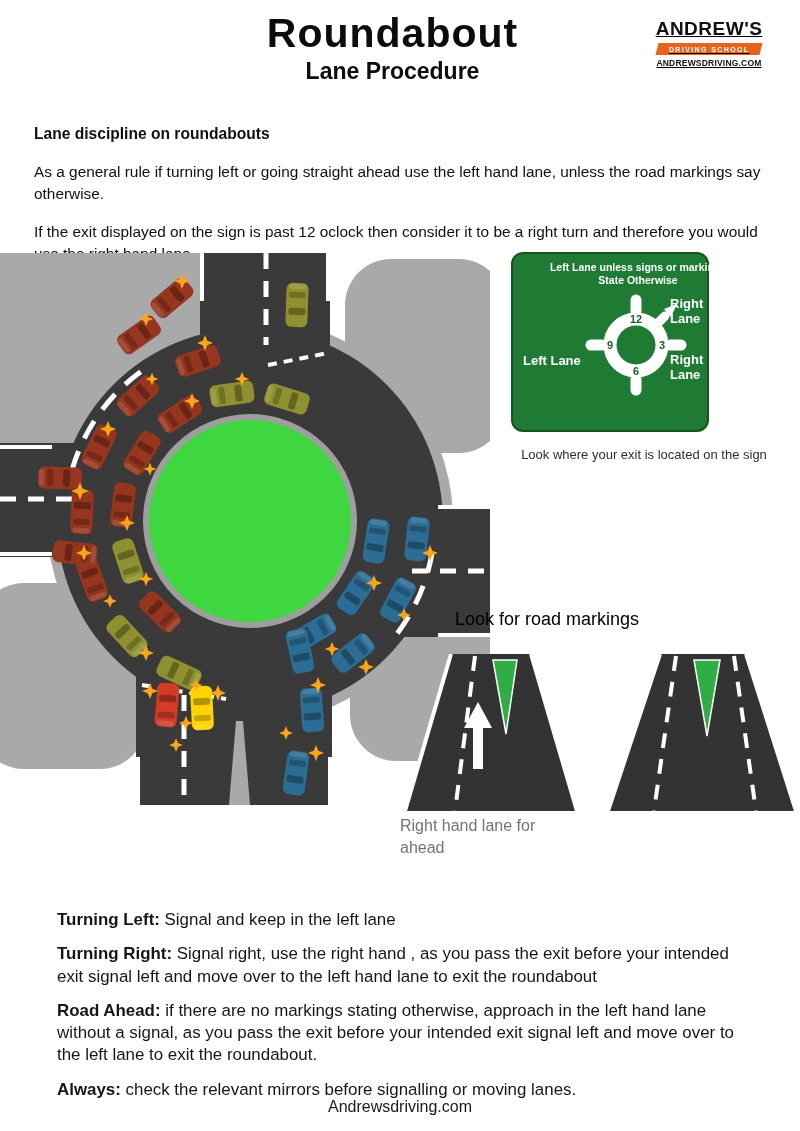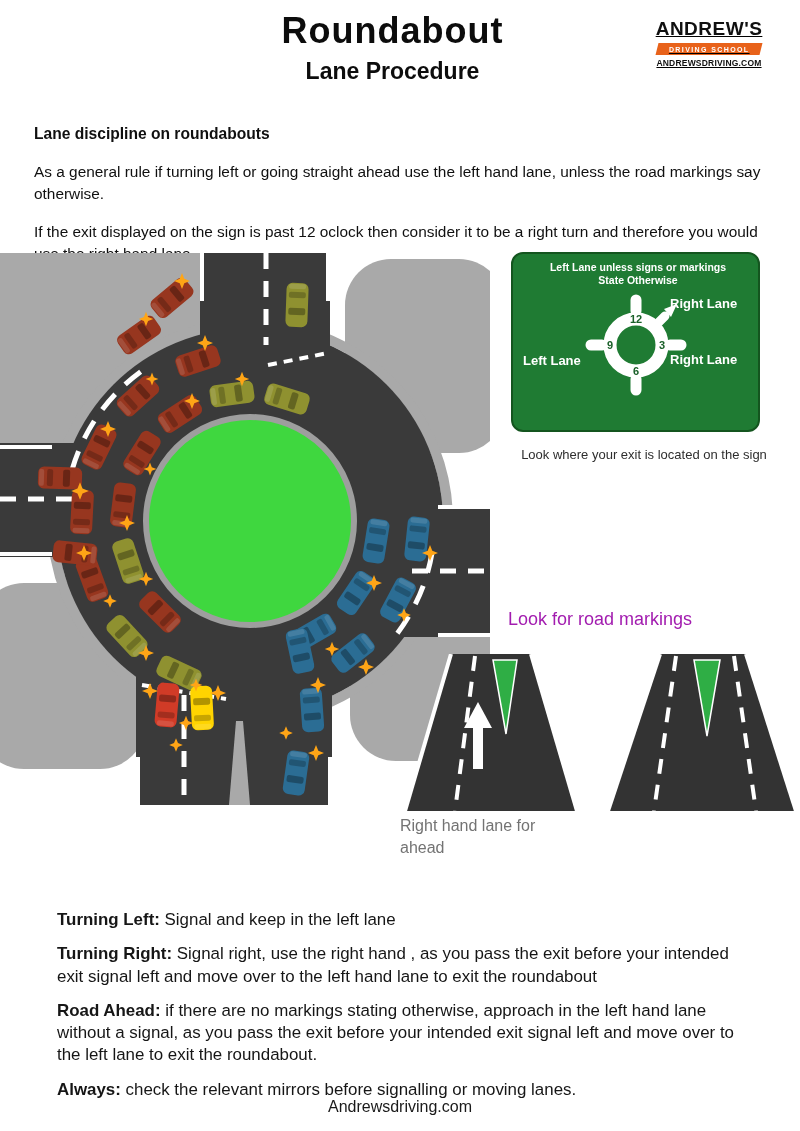--- a/index.html
+++ b/index.html
@@ -1,56 +1,56 @@
 <!DOCTYPE html>
 <html><head>
 <meta charset="utf-8">
 <style>
   *{box-sizing:border-box;}
   html,body{margin:0;padding:0;background:#fff;}
   body{font-family:"Liberation Sans", sans-serif;}
   .page{position:relative;width:800px;height:1131px;background:#fff;overflow:hidden;}
 
   .title{position:absolute;left:0;top:10px;width:785px;text-align:center;
-         font-size:36px;font-weight:800;letter-spacing:1px;color:#0c0c0c;margin:0;}
+         font-size:41px;font-weight:800;letter-spacing:1px;color:#0c0c0c;margin:0;}
   .subtitle{position:absolute;left:0;top:58px;width:785px;text-align:center;
          font-size:23px;font-weight:600;color:#0c0c0c;margin:0;}
 
   .logo{position:absolute;right:33px;top:18px;width:116px;text-align:center;text-decoration:underline;}
   .logo-name{font-size:19px;font-weight:800;letter-spacing:.5px;color:#101010;}
   .logo-banner{background:#e8621a;transform:skewX(-14deg);margin:3px 6px 3px;height:12px;
          display:flex;align-items:center;justify-content:center;}
   .logo-banner span{transform:skewX(14deg);color:#fff;font-size:7px;font-weight:700;
          letter-spacing:1.4px;line-height:1;}
   .logo-site{font-size:8.5px;font-weight:700;color:#101010;letter-spacing:.2px;}
 
   .intro{position:absolute;left:18px;top:107px;width:764px;font-size:15.4px;
          line-height:22px;color:#101010;}
   .intro p{margin:16px;}
   .intro .intro-h{font-weight:700;font-size:15.6px;}
 
   .diagram{position:absolute;left:0;top:253px;}
 
-  .sign{position:absolute;left:511px;top:252px;width:249px;height:180px;
+  .sign{position:absolute;left:511px;top:252px;width:198px;height:180px;
         background:#1f7b33;border:2px solid #14551f;border-radius:12px;}
   .sign-toptext{position:absolute;left:25px;top:7px;width:200px;text-align:center;
         color:#fff;font-size:10.5px;font-weight:700;line-height:13px;}
   .sign-symbol{position:absolute;left:68px;top:36px;}
   .sign-num{position:absolute;width:24px;text-align:center;color:#1a6029;
         font-size:11px;font-weight:800;line-height:12px;}
   .num12{left:111px;top:59px;} .num9{left:85px;top:85px;}
   .num3{left:137px;top:85px;}  .num6{left:111px;top:111px;}
   .sign-label{position:absolute;color:#ffffff;font-weight:800;font-size:13px;}
   .lab-tr{left:157px;top:42px;} .lab-l{left:10px;top:99px;} .lab-r{left:157px;top:98px;}
 
   .sign-caption{position:absolute;left:510px;top:441px;width:268px;text-align:center;
         font-size:13px;line-height:27px;color:#2e2e2e;}
 
-  .markings-heading{position:absolute;left:455px;top:609px;width:290px;text-align:center;
-        font-size:18px;color:#a21caf;}
+  .markings-heading{position:absolute;left:455px;top:609px;width:290px;
+        font-size:18px;color:#000000;}
   .marking-left{position:absolute;left:405px;top:654px;}
   .marking-right{position:absolute;left:608px;top:654px;}
   .marking-caption{position:absolute;font-size:16px;line-height:22px;color:#737373;}
   .mc-left{left:400px;top:815px;width:182px;}
   .mc-right{left:606px;top:815px;width:192px;}
 
   .instructions{position:absolute;left:45px;top:897px;width:718px;
         font-size:16.9px;line-height:22.3px;color:#161616;}
   .instructions p{margin:12px;}
   .instructions b{font-weight:700;}

